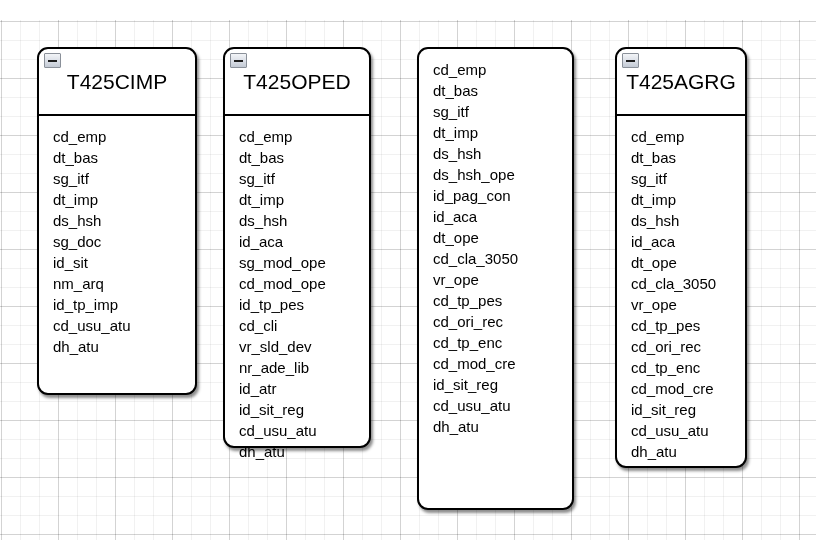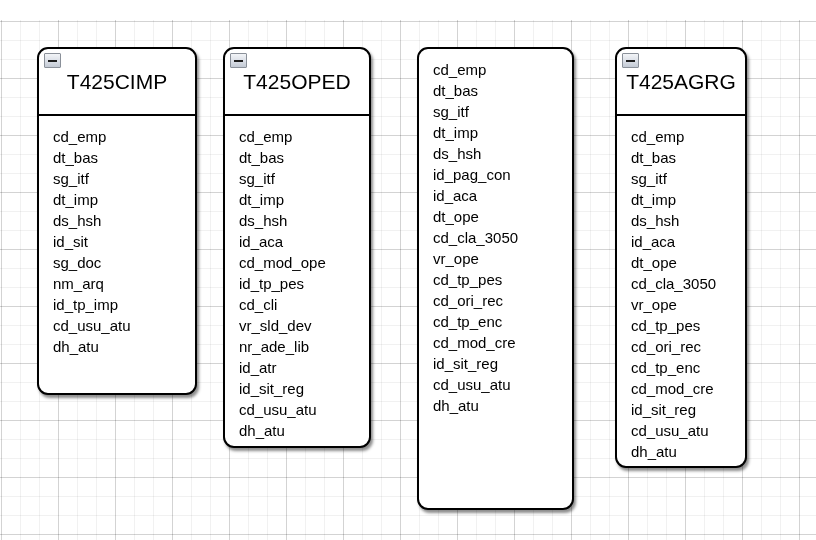--- a/index.html
+++ b/index.html
@@ -103,58 +103,60 @@
       <div class="entity-header">
         <span class="collapse-icon"></span>
         <span class="entity-title">T425CIMP</span>
       </div>
       <div class="entity-body">
         <div class="field-row">cd_emp</div>
         <div class="field-row">dt_bas</div>
         <div class="field-row">sg_itf</div>
         <div class="field-row">dt_imp</div>
         <div class="field-row">ds_hsh</div>
+        <div class="field-row">sg_doc</div>
         <div class="field-row">id_sit</div>
-        <div class="field-row">sg_doc</div>
         <div class="field-row">nm_arq</div>
         <div class="field-row">id_tp_imp</div>
         <div class="field-row">cd_usu_atu</div>
         <div class="field-row">dh_atu</div>
       </div>
     </div>
     <div class="entity" style="left: 223px; top: 27px; width: 148px; height: 401px;">
       <div class="entity-header">
         <span class="collapse-icon"></span>
         <span class="entity-title">T425OPED</span>
       </div>
       <div class="entity-body">
         <div class="field-row">cd_emp</div>
         <div class="field-row">dt_bas</div>
         <div class="field-row">sg_itf</div>
         <div class="field-row">dt_imp</div>
         <div class="field-row">ds_hsh</div>
         <div class="field-row">id_aca</div>
+        <div class="field-row">sg_mod_ope</div>
         <div class="field-row">cd_mod_ope</div>
         <div class="field-row">id_tp_pes</div>
         <div class="field-row">cd_cli</div>
         <div class="field-row">vr_sld_dev</div>
         <div class="field-row">nr_ade_lib</div>
         <div class="field-row">id_atr</div>
         <div class="field-row">id_sit_reg</div>
         <div class="field-row">cd_usu_atu</div>
         <div class="field-row">dh_atu</div>
       </div>
     </div>
     <div class="entity" style="left: 417px; top: 27px; width: 157px; height: 463px;">
       <div class="entity-body">
         <div class="field-row">cd_emp</div>
         <div class="field-row">dt_bas</div>
         <div class="field-row">sg_itf</div>
         <div class="field-row">dt_imp</div>
         <div class="field-row">ds_hsh</div>
+        <div class="field-row">ds_hsh_ope</div>
         <div class="field-row">id_pag_con</div>
         <div class="field-row">id_aca</div>
         <div class="field-row">dt_ope</div>
         <div class="field-row">cd_cla_3050</div>
         <div class="field-row">vr_ope</div>
         <div class="field-row">cd_tp_pes</div>
         <div class="field-row">cd_ori_rec</div>
         <div class="field-row">cd_tp_enc</div>
         <div class="field-row">cd_mod_cre</div>
         <div class="field-row">id_sit_reg</div>

